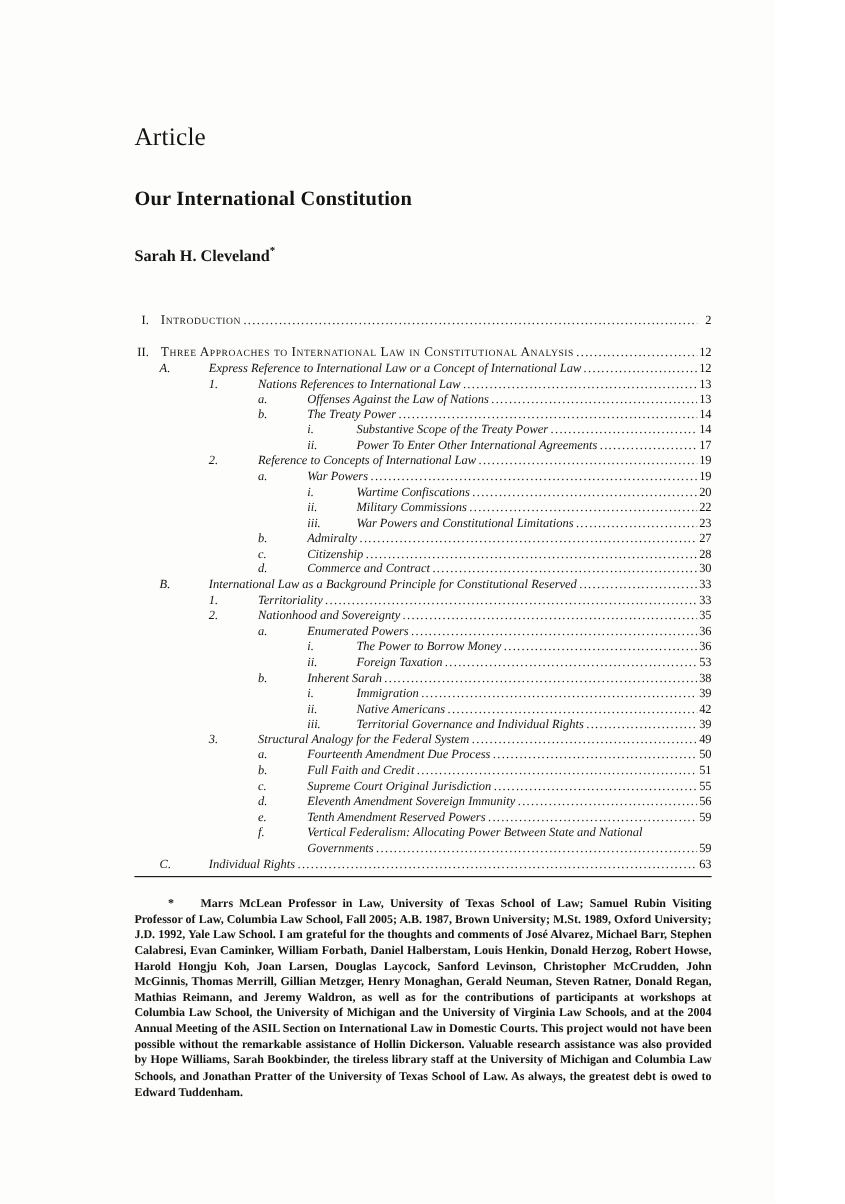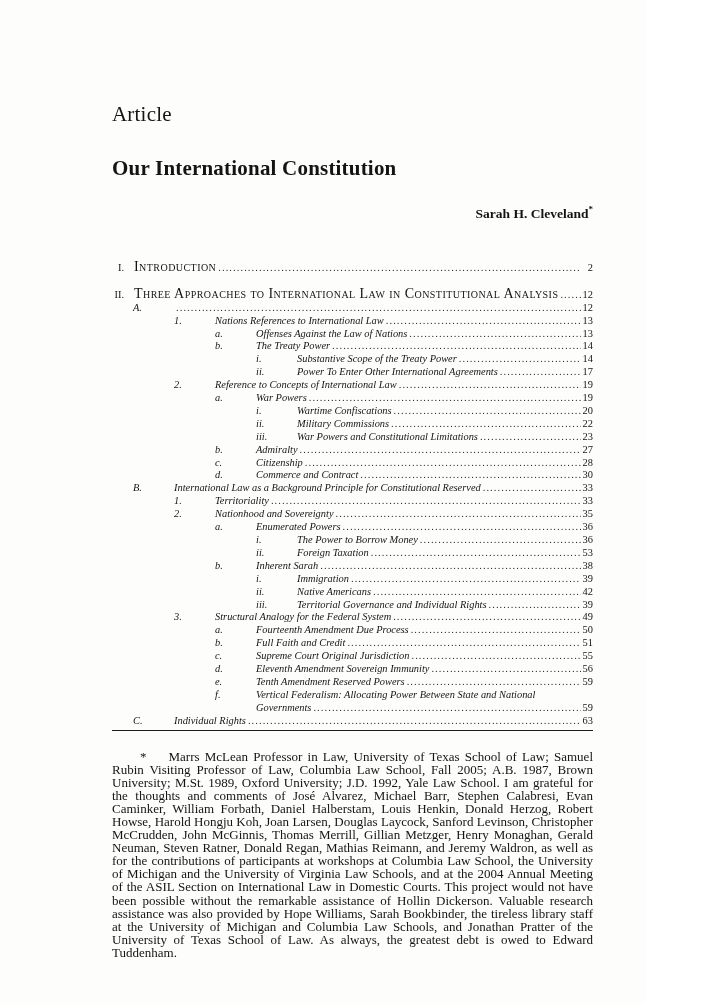--- a/index.html
+++ b/index.html
@@ -5,22 +5,22 @@
   html, body { margin: 0; padding: 0; background: #ffffff; }
   body {
     width: 704px; height: 1003px;
     font-family: "Liberation Serif", serif;
     color: #141414;
     -webkit-font-smoothing: antialiased;
   }
   .page { position: relative; width: 600px; height: 1003px; background: #fdfdfc; overflow: hidden; padding-left: 46px; }
 
   .kicker  { position: absolute; left: 112px; top: 102px; font-size: 21px; letter-spacing: .2px; }
-  .title   { position: absolute; left: 112px; top: 156px; font-size: 21px; font-weight: bold; letter-spacing: .2px; }
-  .author  { position: absolute; left: 112px; top: 204px; width: 481px; text-align: right;
+  .title   { position: absolute; left: 112px; top: 156px; font-size: 17px; font-weight: bold; letter-spacing: .2px; }
+  .author  { position: absolute; left: 112px; top: 204px; width: 481px; text-align: left;
              font-size: 13.5px; font-weight: bold; }
   .author sup { font-size: 9px; }
 
   .toc { position: absolute; left: 112px; top: 261px; width: 481px;
          font-size: 10.4px; line-height: 12.9px; }
   .toc-row { display: flex; align-items: baseline; white-space: nowrap; overflow: hidden; }
   .ind { flex: none; }
   .lbl { flex: none; width: 41px; }
   .txt { flex: none; }
   .dots { flex: 1 1 0; min-width: 6px; overflow: hidden; margin: 0 2px; }
@@ -30,29 +30,29 @@
   }
   .pg { flex: none; min-width: 10px; text-align: right; }
 
   .lv0 .lbl { width: 21px; margin-left: -9px; margin-right: 10px; text-align: right; }
   .lv1 .ind { width: 21px; }
   .lv2 .ind { width: 62px; }
   .lv3 .ind { width: 103px; }
   .lv4 .ind { width: 144px; }
   .cont .ind { width: 144px; }
 
-  .sc .txt { font-variant: small-caps; letter-spacing: .45px; font-size: 14px; }
+  .sc .txt { font-variant: small-caps; letter-spacing: .45px; font-size: 11px; }
   .it .lbl, .it .txt { font-style: italic; }
   .gap-after { margin-bottom: 12.9px; }
 
   .fn-rule { position: absolute; left: 112px; top: 730px; width: 481px; height: 0;
              border-top: 1.6px solid #1c1c1c; }
   .footnote { position: absolute; left: 112px; top: 737px; width: 481px;
-              font-size: 13px; line-height: 13.05px; text-align: justify;
-              text-indent: 28px; }
+              font-size: 10px; line-height: 13.05px; text-align: justify;
+              text-indent: 28px; font-weight: bold; }
   .fn-tab { display: inline-block; width: 22px; }
 </style>
 </head>
 <body>
 
 <div class="page">
 
   <div class="kicker">Article</div>
   <div class="title">Our International Constitution</div>
   <div class="author"><span>Sarah H. Cleveland</span><sup>*</sup></div>
@@ -71,20 +71,21 @@
         <span class="ind"></span>
         <span class="lbl">II.</span>
         <span class="txt">Three Approaches to International Law in Constitutional Analysis</span>
         <span class="dots"></span>
         <span class="pg">12</span>
       </div>
 
     <div class="toc-row lv1 it">
         <span class="ind"></span>
         <span class="lbl">A.</span>
+        <span class="txt">Express Reference to International Law or a Concept of International Law</span>
         <span class="dots"></span>
         <span class="pg">12</span>
       </div>
 
     <div class="toc-row lv2 it">
         <span class="ind"></span>
         <span class="lbl">1.</span>
         <span class="txt">Nations References to International Law</span>
         <span class="dots"></span>
         <span class="pg">13</span>

